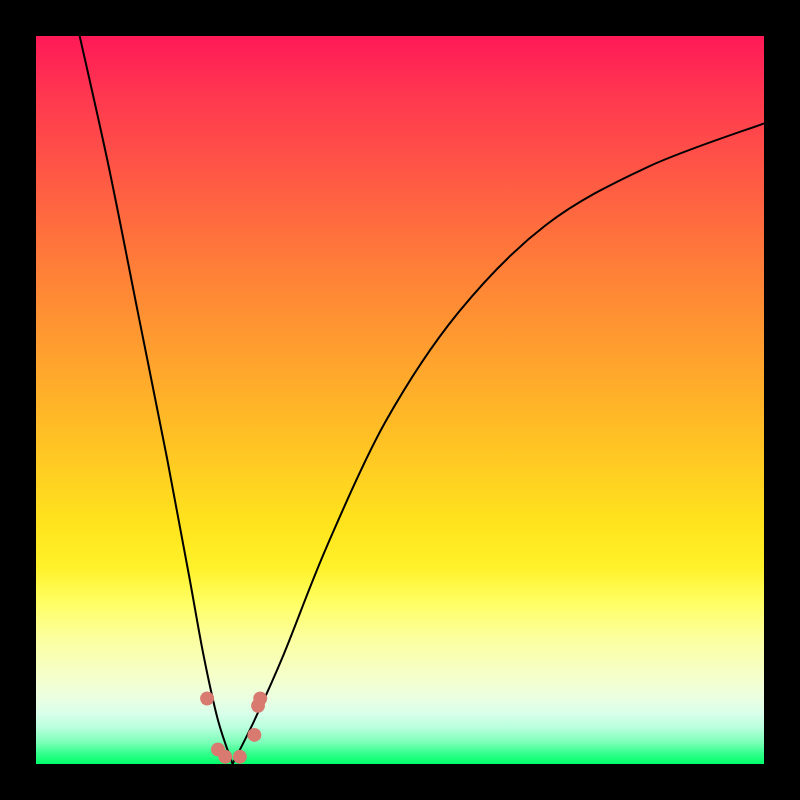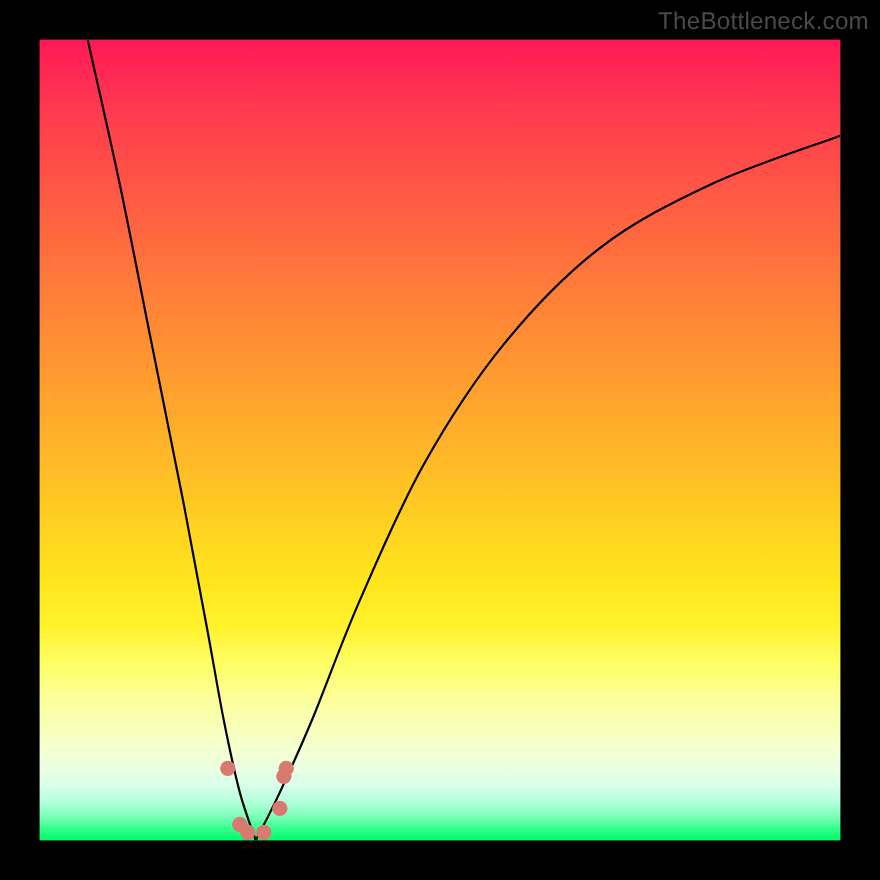--- a/index.html
+++ b/index.html
@@ -69,21 +69,20 @@
     stroke-width: 2;
   }
   .marker {
     fill: #d87a6f;
   }
 </style>
 </head>
 <body>
 
 <div class="frame">
-  <div class="watermark">TheBottleneck.com</div>
 
   <div class="plot-area">
     <svg class="curves" viewBox="0 0 728 728">
       <path id="left-branch" class="curve" d="M 43.68 0 C 48.53333333333333 21.840000000000014, 63.09333333333333 84.93333333333342, 72.8 131.04000000000008 C 82.50666666666666 177.14666666666673, 92.21333333333335 228.10666666666665, 101.92000000000002 276.64 C 111.62666666666668 325.1733333333333, 122.54666666666667 378.56, 131.04 422.24 C 139.53333333333333 465.92, 146.81333333333333 505.96000000000004, 152.88 538.72 C 158.94666666666666 571.48, 162.58666666666667 594.5333333333333, 167.44 618.8 C 172.29333333333332 643.0666666666666, 177.14666666666668 666.12, 182 684.32 C 186.85333333333332 702.5200000000001, 194.13333333333333 720.72, 196.56 728"></path>
       <path id="right-branch" class="curve" d="M 196.56 728 C 200.2 720.72, 209.90666666666667 702.5200000000001, 218.4 684.32 C 226.89333333333335 666.12, 235.38666666666668 647.92, 247.52 618.8 C 259.65333333333336 589.68, 274.2133333333333 548.4266666666667, 291.2 509.6 C 308.18666666666667 470.77333333333337, 327.6 424.6666666666667, 349.44 385.84000000000003 C 371.28 347.0133333333334, 395.5466666666666 309.4, 422.23999999999995 276.64 C 448.9333333333333 243.87999999999997, 478.0533333333333 213.54666666666662, 509.59999999999997 189.27999999999997 C 541.1466666666666 165.01333333333332, 575.12 148.02666666666673, 611.52 131.04000000000008 C 647.92 114.05333333333341, 708.5866666666667 94.64000000000003, 728 87.36000000000001"></path>
       <g id="markers-group">
           <circle cx="171.07999999999998" cy="662.48" r="7" class="marker"></circle>
           <circle cx="182" cy="713.44" r="7" class="marker"></circle>
           <circle cx="189.28" cy="720.72" r="7" class="marker"></circle>
           <circle cx="203.84000000000003" cy="720.72" r="7" class="marker"></circle>

